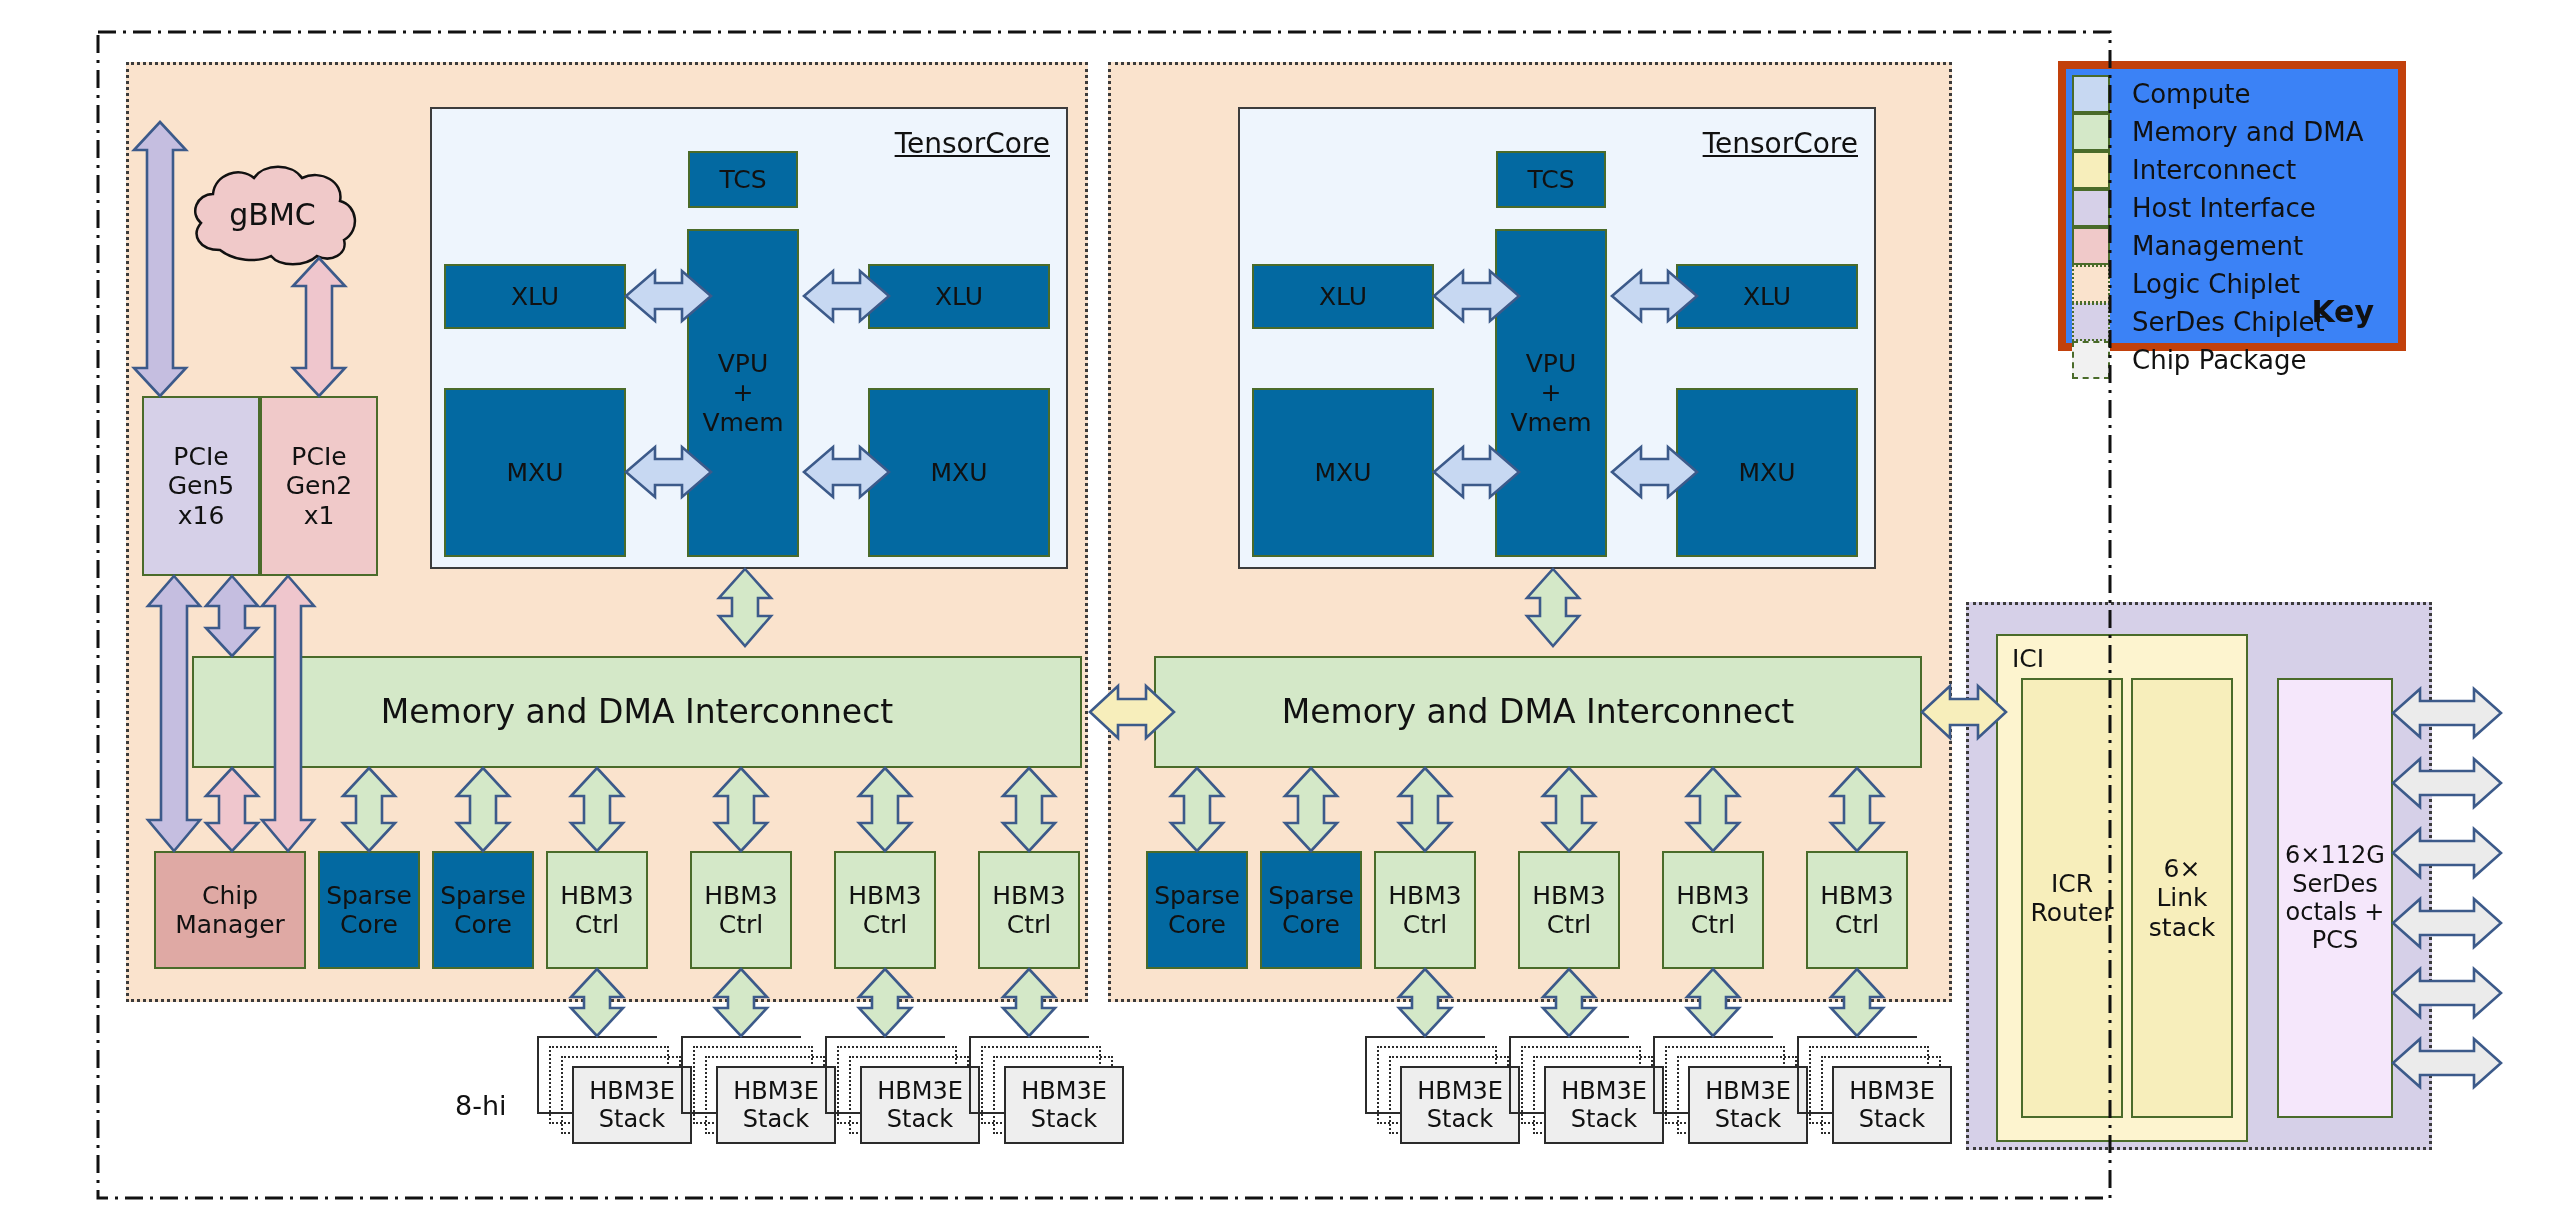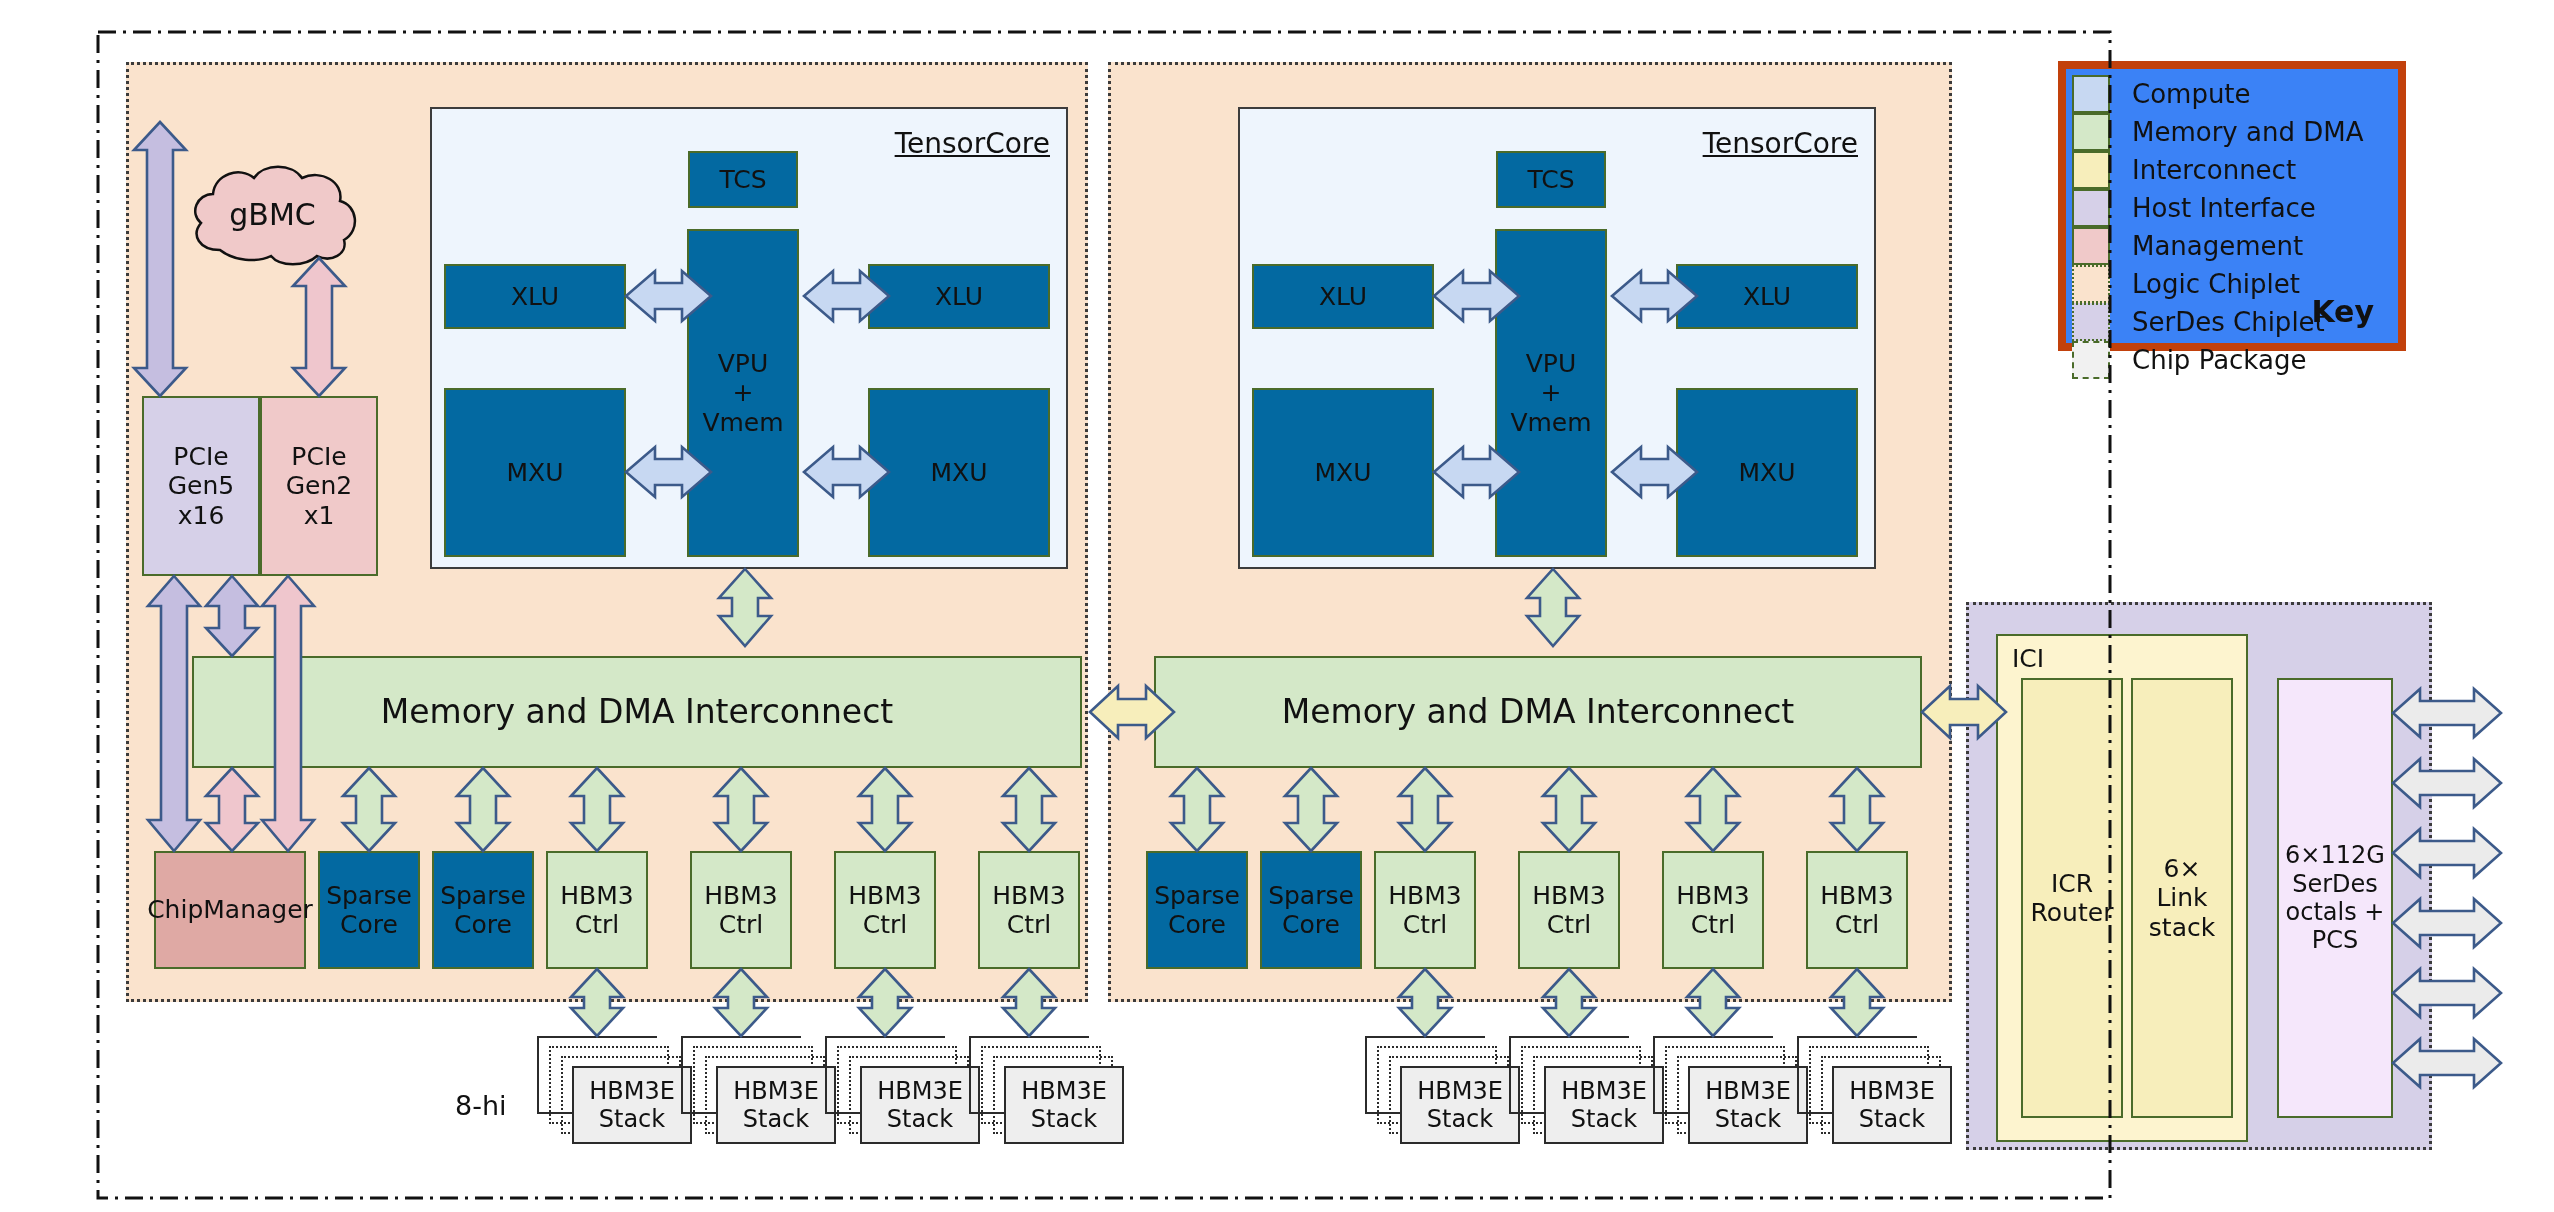--- a/index.html
+++ b/index.html
@@ -139,21 +139,21 @@
     <span>x1</span>
   </div>
 
   <div class="abs blk memory" style="left:192px;top:656px;width:890px;height:112px;font-size:33px;">
     <span>Memory and DMA Interconnect</span>
   </div>
   <div class="abs blk memory" style="left:1154px;top:656px;width:768px;height:112px;font-size:33px;">
     <span>Memory and DMA Interconnect</span>
   </div>
 
-  <div class="abs blk mgmt-dark" style="left:154px;top:851px;width:152px;height:118px;flex-direction:row;">
+  <div class="abs blk mgmt-dark" style="left:154px;top:851px;width:152px;height:118px;flex-direction:column;">
     <span>Chip</span>
     <span>Manager</span>
   </div>
   <div class="abs blk compute" style="left:318px;top:851px;width:102px;height:118px;flex-direction:column;">
     <span>Sparse</span>
     <span>Core</span>
   </div>
   <div class="abs blk compute" style="left:432px;top:851px;width:102px;height:118px;flex-direction:column;">
     <span>Sparse</span>
     <span>Core</span>

